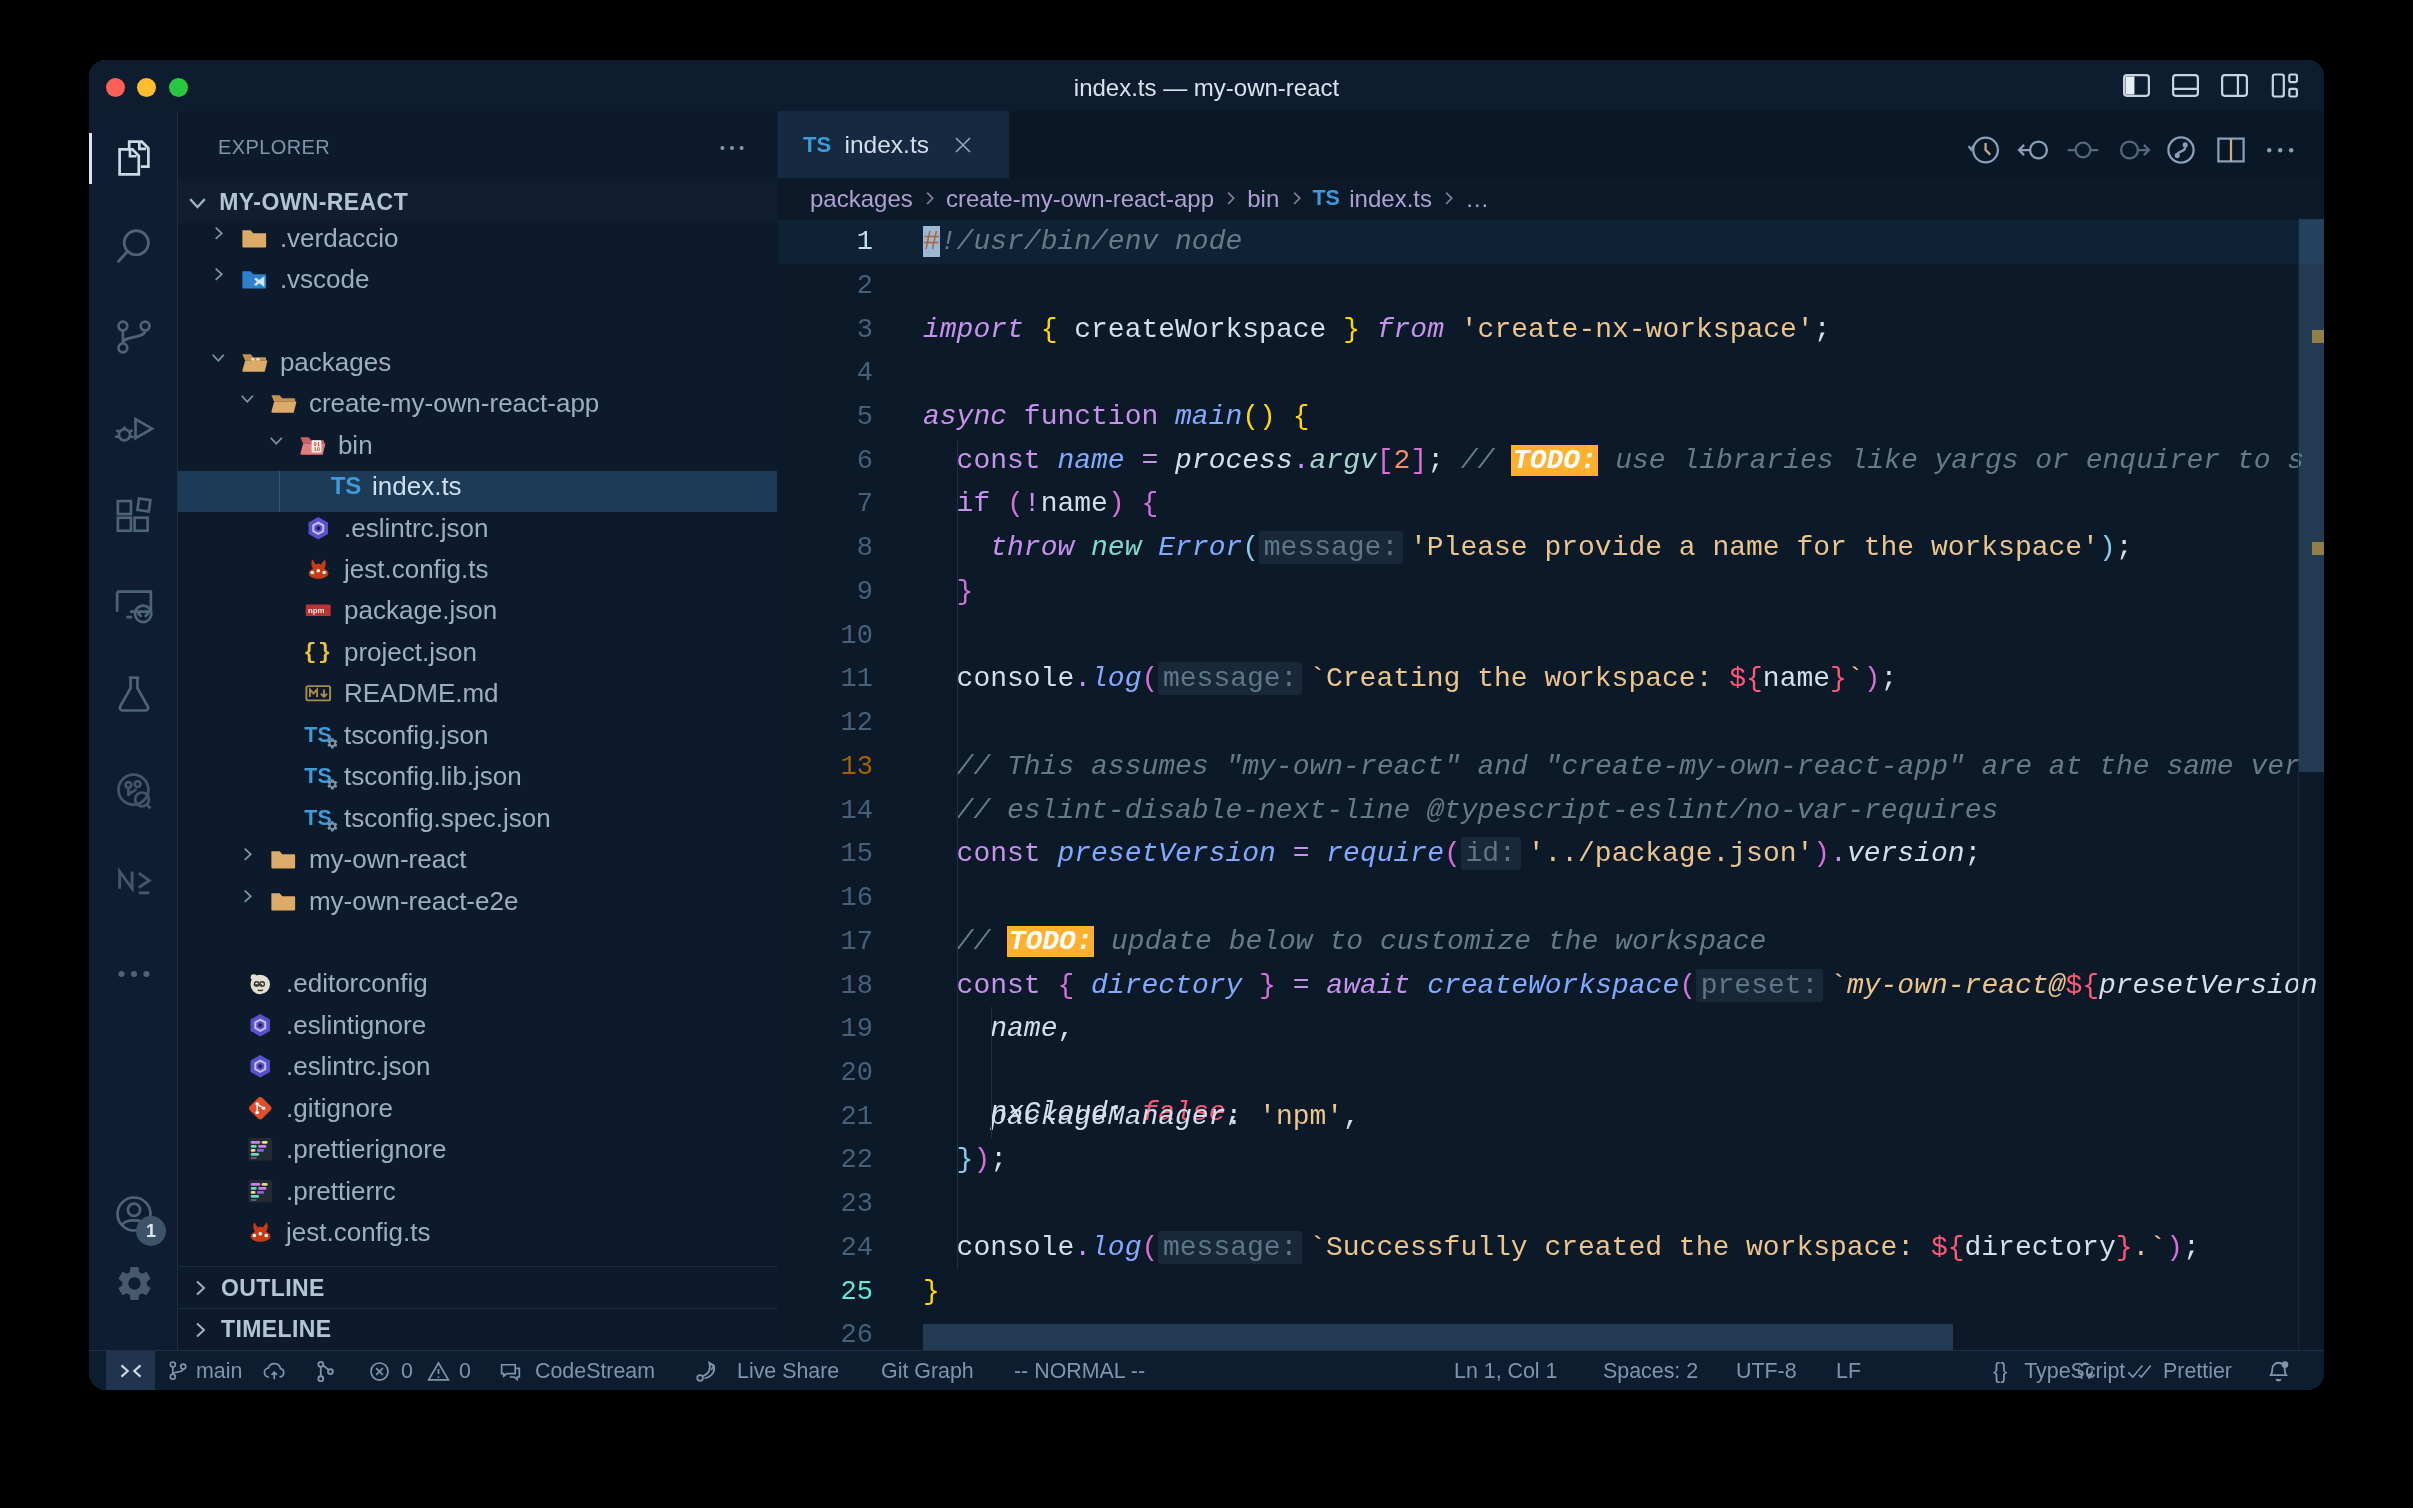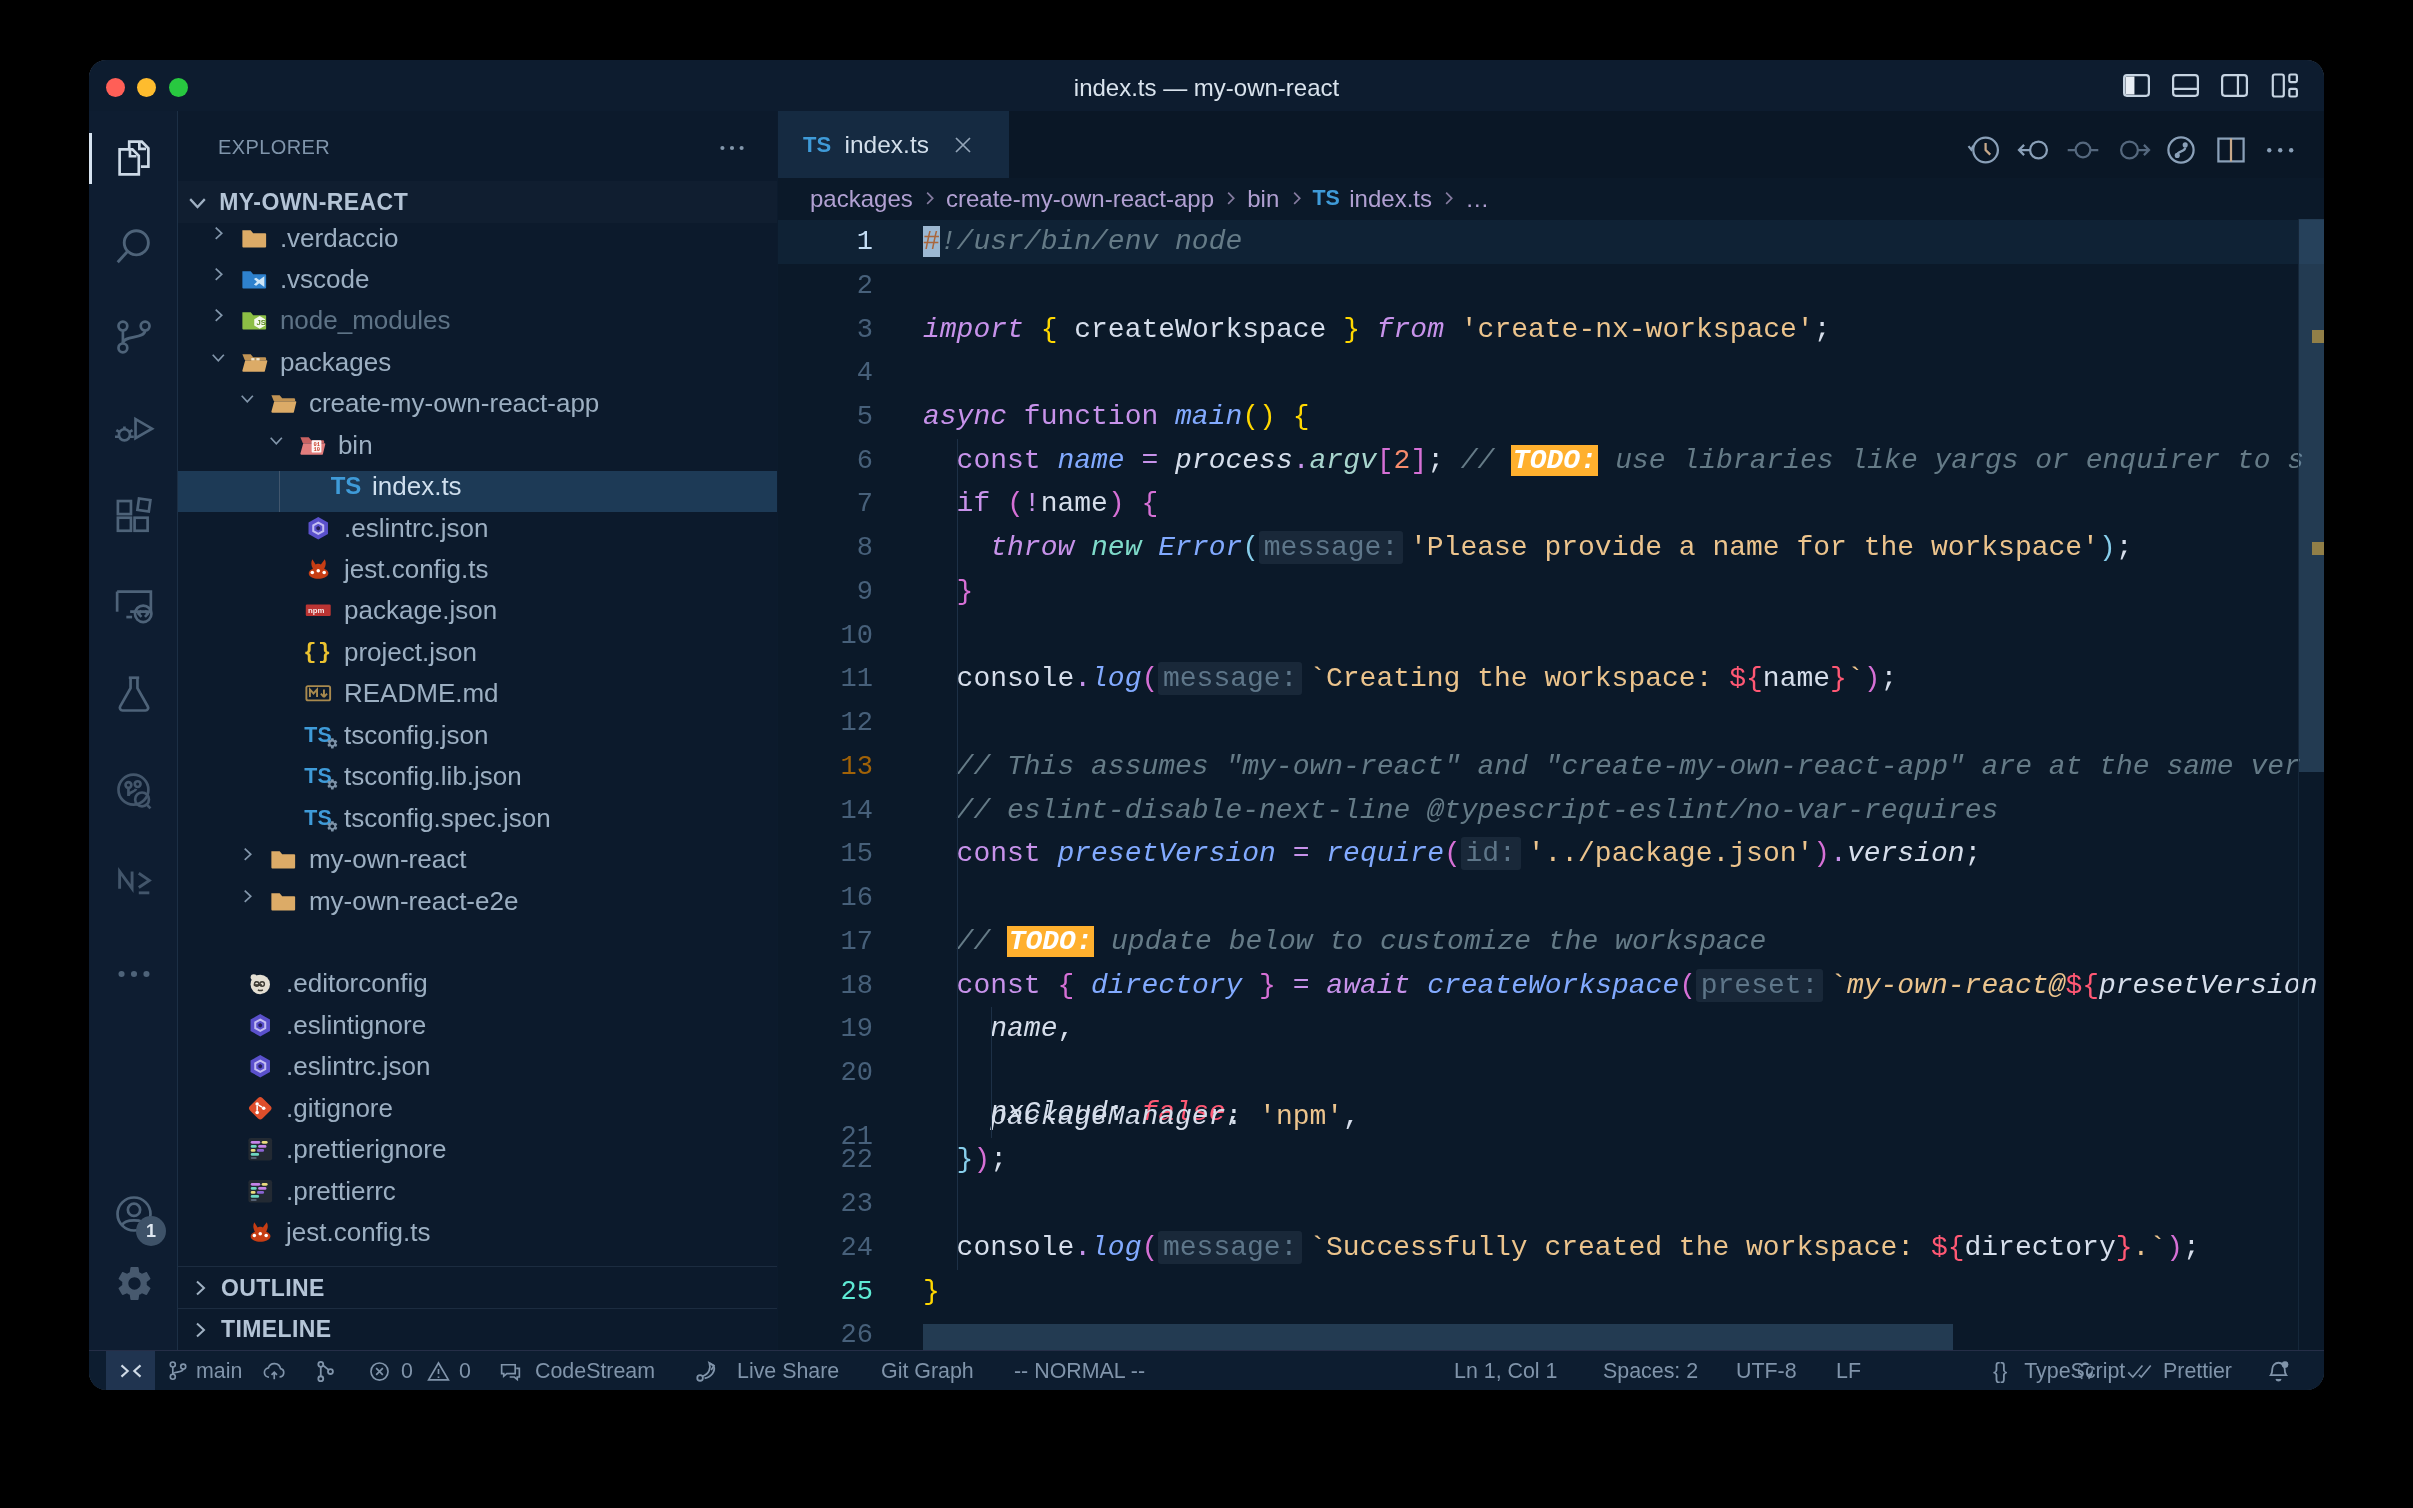--- a/index.html
+++ b/index.html
@@ -180,31 +180,20 @@
     <div class="row" style="top:153px;padding-left:30px"><span class="chev">
           <svg width="20.6" height="20.6" viewBox="0 0 24 24" fill="none" stroke="#8296ab" stroke-width="2">
             <path d="M9 5.5l7 6.5-7 6.5"></path>
           </svg>
         </span><span class="fic" style="margin:0 11px 0 10.3px">
           <svg width="28.5" height="28.5" viewBox="0 0 24 24">
             <path d="M2 5.2h7l2.1 2.5h10.1a.8.8 0 01.8.8V19a.8.8 0 01-.8.8H2.8A.8.8 0 012 19z" fill="#2e81cd"></path>
             <path d="M16.2 12.7l4.3-3.3v9.2l-4.3-3.3-2.6 2.2-1.9-1 2.6-2.4-2.6-2.4 1.9-1z" fill="#cfe6f7"></path>
           </svg>
         </span>.vscode</div>
-    <div class="row" style="top:194px;padding-left:30px;color:#5e7386"><span class="chev">
-          <svg width="20.6" height="20.6" viewBox="0 0 24 24" fill="none" stroke="#8296ab" stroke-width="2">
-            <path d="M9 5.5l7 6.5-7 6.5"></path>
-          </svg>
-        </span><span class="fic" style="margin:0 11px 0 10.3px">
-          <svg width="28.5" height="28.5" viewBox="0 0 24 24" style="font-size:33px">
-            <path d="M2 5.2h7l2.1 2.5h10.1a.8.8 0 01.8.8V19a.8.8 0 01-.8.8H2.8A.8.8 0 012 19z" fill="#8cbf45"></path>
-            <path d="M16.6 8.5l4.6 2.65v5.3l-4.6 2.65-4.6-2.65v-5.3z" fill="#f4f9ec"></path>
-            <text x="13.9" y="16.3" font-size="6.5" font-weight="bold" fill="#5d8c20" font-family="Liberation Sans">JS</text>
-          </svg>
-        </span>node_modules</div>
     <div class="row" style="top:236px;padding-left:30px"><span class="chev">
           <svg width="20.6" height="20.6" viewBox="0 0 24 24" fill="none" stroke="#8296ab" stroke-width="2">
             <path d="M5.5 9l6.5 7 6.5-7"></path>
           </svg>
         </span><span class="fic" style="margin:0 11px 0 10.3px">
           <svg width="28.5" height="28.5" viewBox="0 0 24 24">
             <path d="M2 5.2h7l2.1 2.5H21a1 1 0 011 1V10H4z" fill="#c29454"></path>
             <path d="M9.5 8.5h7v8h-7z" fill="#efe7d4"></path>
             <path d="M12.2 8.5h1.6v2.6h-1.6z" fill="#b08e55"></path>
             <path d="M4.4 10.3h17.9a.7.7 0 01.68.87l-2 8.1a1 1 0 01-.97.73H2.8a.8.8 0 01-.78-.98z" fill="#dcab67"></path>
@@ -463,21 +452,21 @@
           <div class="gn" style="top:438px;color:#47607a">11</div>
           <div class="gn" style="top:482px;color:#47607a">12</div>
           <div class="gn" style="top:526px;color:#a16207">13</div>
           <div class="gn" style="top:570px;color:#47607a">14</div>
           <div class="gn" style="top:613px;color:#47607a">15</div>
           <div class="gn" style="top:657px;color:#47607a">16</div>
           <div class="gn" style="top:701px;color:#47607a">17</div>
           <div class="gn" style="top:745px;color:#47607a">18</div>
           <div class="gn" style="top:788px;color:#47607a">19</div>
           <div class="gn" style="top:832px;color:#47607a">20</div>
-          <div class="gn" style="top:896px;color:#47607a">21</div>
+          <div class="gn" style="top:876px;color:#47607a">21</div>
           <div class="gn" style="top:919px;color:#47607a">22</div>
           <div class="gn" style="top:963px;color:#47607a">23</div>
           <div class="gn" style="top:1007px;color:#47607a">24</div>
           <div class="gn" style="top:1051px;color:#5eead4">25</div>
           <div class="gn" style="top:1094px;color:#47607a">26</div>
         </div>
       <div id="lines">
           <div class="cl" style="top:1.1px"><span class="cur">#</span><span class="c">!/usr/bin/env node</span></div>
           <div class="cl" style="top:45px"></div>
           <div class="cl" style="top:89px"><span class="k">import</span> <span class="b1">{</span> <span class="w">createWorkspace</span> <span class="b1">}</span> <span class="k">from</span> <span class="s">'create-nx-workspace'</span><span class="w">;</span></div>

